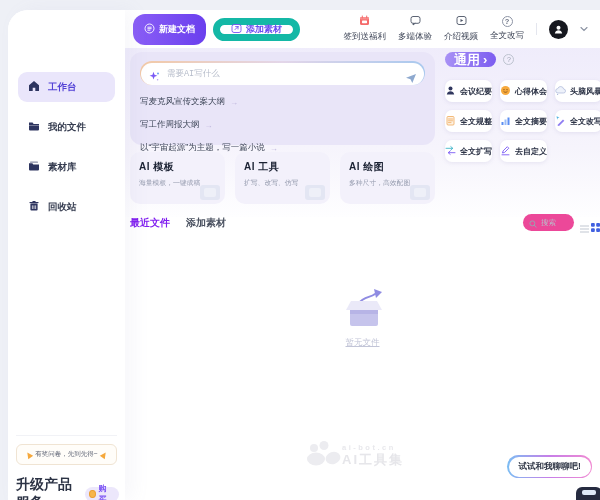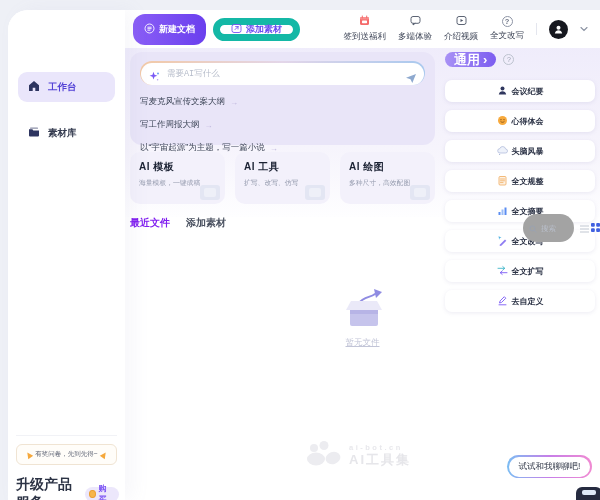--- a/index.html
+++ b/index.html
@@ -5,21 +5,21 @@
   * { margin:0; padding:0; box-sizing:border-box; font-family:"Liberation Sans",sans-serif; }
   html,body { width:600px; height:500px; overflow:hidden; background:#eef0f6; position:relative; }
 
   .surface { position:absolute; left:8px; top:10px; right:0; bottom:0; background:#fff; border-top-left-radius:20px; }
 
   
   .sidebar { position:absolute; left:8px; top:10px; width:117px; bottom:0; background:#fff;
              border-top-left-radius:20px; box-shadow:8px 0 18px rgba(140,140,180,.07); z-index:6; }
   .nav { position:absolute; top:62px; left:10px; right:10px; }
   .nav-item { display:flex; align-items:center; gap:8px; height:30px; padding:0 10px; border-radius:9px;
-              margin-bottom:16px; font-size:9.5px; font-weight:bold; color:#343b4f; cursor:pointer; }
+              margin-bottom:10px; font-size:9.5px; font-weight:bold; color:#343b4f; cursor:pointer; }
   .nav-item.active { background:#eae6fb; color:#5443d6; }
   .side-div { position:absolute; left:8px; right:8px; top:425px; height:1px; background:#f1f2f6; }
   .promo { position:absolute; left:8px; top:434px; width:101px; height:21px; border:1px solid #f0e4d3;
            background:#fffdf9; border-radius:6px; display:flex; align-items:center; justify-content:center;
            gap:3px; font-size:6.5px; color:#5c6273; white-space:nowrap; }
   .party { width:0; height:0; border-left:3px solid transparent; border-right:3px solid transparent;
            border-bottom:6px solid #f5a83c; }
   .party.l { transform:rotate(-35deg); } .party.r { transform:rotate(35deg); }
   .upgrade { position:absolute; left:8px; top:466px; width:103px; display:flex; align-items:center; justify-content:space-between; }
   .upgrade-label { font-size:14px; font-weight:bold; color:#2c3345; }
@@ -71,50 +71,50 @@
   .card-art::after { content:""; position:absolute; left:4px; top:3px; width:12px; height:9px;
                      background:#eef0f8; border-radius:2px; }
 
   
   .panel { position:absolute; left:445px; top:52px; width:150px; z-index:2; }
   .panel-head { display:flex; align-items:center; gap:7px; }
   .tag { height:15px; padding:0 9px; border-radius:999px; background:linear-gradient(90deg,#a891f5,#7c5df0);
          color:#fff; font-size:13px; display:flex; align-items:center; gap:3px; font-weight:bold; cursor:pointer; }
   .tag-help { width:11px; height:11px; border-radius:50%; border:1px solid #bdc3cf; color:#9aa1b0;
               font-size:7px; display:flex; align-items:center; justify-content:center; cursor:pointer; }
-  .panel-grid { margin-top:13px; display:grid; grid-template-columns:1fr; gap:8px 8px; }
+  .panel-grid { margin-top:13px; display:grid; grid-template-columns:1fr 1fr 1fr; gap:8px 8px; }
   .quick-btn { height:22px; background:#fff; border-radius:7px; box-shadow:0 1px 4px rgba(100,90,160,.12);
                display:flex; align-items:center; justify-content:center; gap:4px; font-size:8px;
                color:#2b3245; font-weight:bold; cursor:pointer; white-space:nowrap; }
 
   
   .tabs { position:absolute; left:130px; top:216px; display:flex; gap:16px; align-items:center;
           font-size:10px; font-weight:bold; z-index:2; }
   .tab-active { color:#811ff0; cursor:pointer; }
   .tab { color:#4a5160; cursor:pointer; }
-  .search-pill { position:absolute; left:523px; top:214px; width:51px; height:28px; background:#a3a3a3;
+  .search-pill { position:absolute; left:523px; top:214px; width:51px; height:17px; background:#ec4899;
                  border-radius:999px; display:flex; align-items:center; gap:4px; padding:0 6px; z-index:2; }
   .search-input { border:none; background:transparent; width:30px; font-size:7.5px; outline:none; color:#333; }
   .search-input::placeholder { color:#b9bfcb; }
   .view-list { position:absolute; left:580px; top:219px; cursor:pointer; z-index:2; }
   .view-grid { position:absolute; left:591px; top:218px; cursor:pointer; z-index:2; }
 
   .empty-art { position:absolute; left:338px; top:288px; }
   .empty-text { position:absolute; left:125px; right:0; top:337px; text-align:center; font-size:8.5px;
                 color:#c2c5d7;text-decoration:underline; }
 
   
-  .watermark { position:absolute; left:306px; top:441px; display:flex; align-items:center; gap:7px; }
+  .watermark { position:absolute; left:306px; top:441px; display:flex; align-items:center; }
   .wm-text { display:flex; flex-direction:column; line-height:1.15; }
   .wm1 { font-size:7.5px; font-weight:bold; letter-spacing:2.5px; color:#e8e8ec; }
   .wm2 { font-size:13px; font-weight:bold; letter-spacing:2px; color:#e6e6ea; }
   .chat-wrap { position:absolute; left:507px; top:455px; border-radius:999px; padding:1.5px;
                background:linear-gradient(90deg,#7bbdf3,#c77ee8,#f08ad2); z-index:4; }
   .chat-btn { background:#fff; border-radius:999px; height:20px; display:flex; align-items:center;
-              justify-content:center; padding:0 10px; font-size:8.5px; color:#2e3545; font-weight:normal;
+              justify-content:center; padding:0 10px; font-size:8.5px; color:#2e3545; font-weight:bold;
               cursor:pointer; white-space:nowrap; }
   .robot { position:absolute; left:576px; top:487px; width:26px; height:13px; background:#262b40;
            border-radius:6px 6px 0 0; z-index:3; }
   .robot::after { content:""; position:absolute; left:6px; top:3px; width:14px; height:5px;
                   background:#dfe9f8; border-radius:2px; }
 </style>
 </head>
 <body>
 
 <div class="surface"></div>
@@ -126,25 +126,45 @@
       <span>
         <svg width="12" height="12" viewBox="0 0 12 12">
             <path d="M6 1 L11 5.2 V11 H7.3 V7.8 H4.7 V11 H1 V5.2 Z" fill="#2e3560"></path>
           </svg>
       </span>
       <span>工作台</span>
     </div>
     <div class="nav-item">
       <span>
         <svg width="12" height="12" viewBox="0 0 12 12">
+            <path d="M1 2.5 h3.6 l1 1.4 H11 v5.6 a1 1 0 0 1-1 1 H2 a1 1 0 0 1-1-1 Z" fill="#2e3560"></path>
+            <path d="M1 5 h10 v1 H1 Z" fill="#fff" opacity=".35"></path>
+          </svg>
+      </span>
+      <span>我的文件</span>
+    </div>
+    <div class="nav-item">
+      <span>
+        <svg width="12" height="12" viewBox="0 0 12 12">
             <path d="M1 3.2 h3.4 l.9 1.2 H11 v5 a1 1 0 0 1-1 1 H2 a1 1 0 0 1-1-1 Z" fill="#2e3560"></path>
             <rect x="2" y="1.6" width="8" height="1.2" rx=".6" fill="#2e3560" opacity=".55"></rect>
           </svg>
       </span>
       <span>素材库</span>
+    </div>
+    <div class="nav-item">
+      <span>
+        <svg width="12" height="12" viewBox="0 0 12 12">
+            <rect x="2.4" y="3.6" width="7.2" height="7" rx="1" fill="#2e3560"></rect>
+            <rect x="1.4" y="2" width="9.2" height="1.2" rx=".6" fill="#2e3560"></rect>
+            <rect x="4.4" y="1" width="3.2" height="1.4" rx=".5" fill="#2e3560"></rect>
+            <path d="M4.4 5.4 v3.6 M6 5.4 v3.6 M7.6 5.4 v3.6" stroke="#fff" stroke-width=".7"></path>
+          </svg>
+      </span>
+      <span>回收站</span>
     </div>
   </div>
 
   <div class="side-div"></div>
 
   <div class="promo">
     <span class="party l"></span>
     <span>有奖问卷，先到先得~</span>
     <span class="party r"></span>
   </div>

